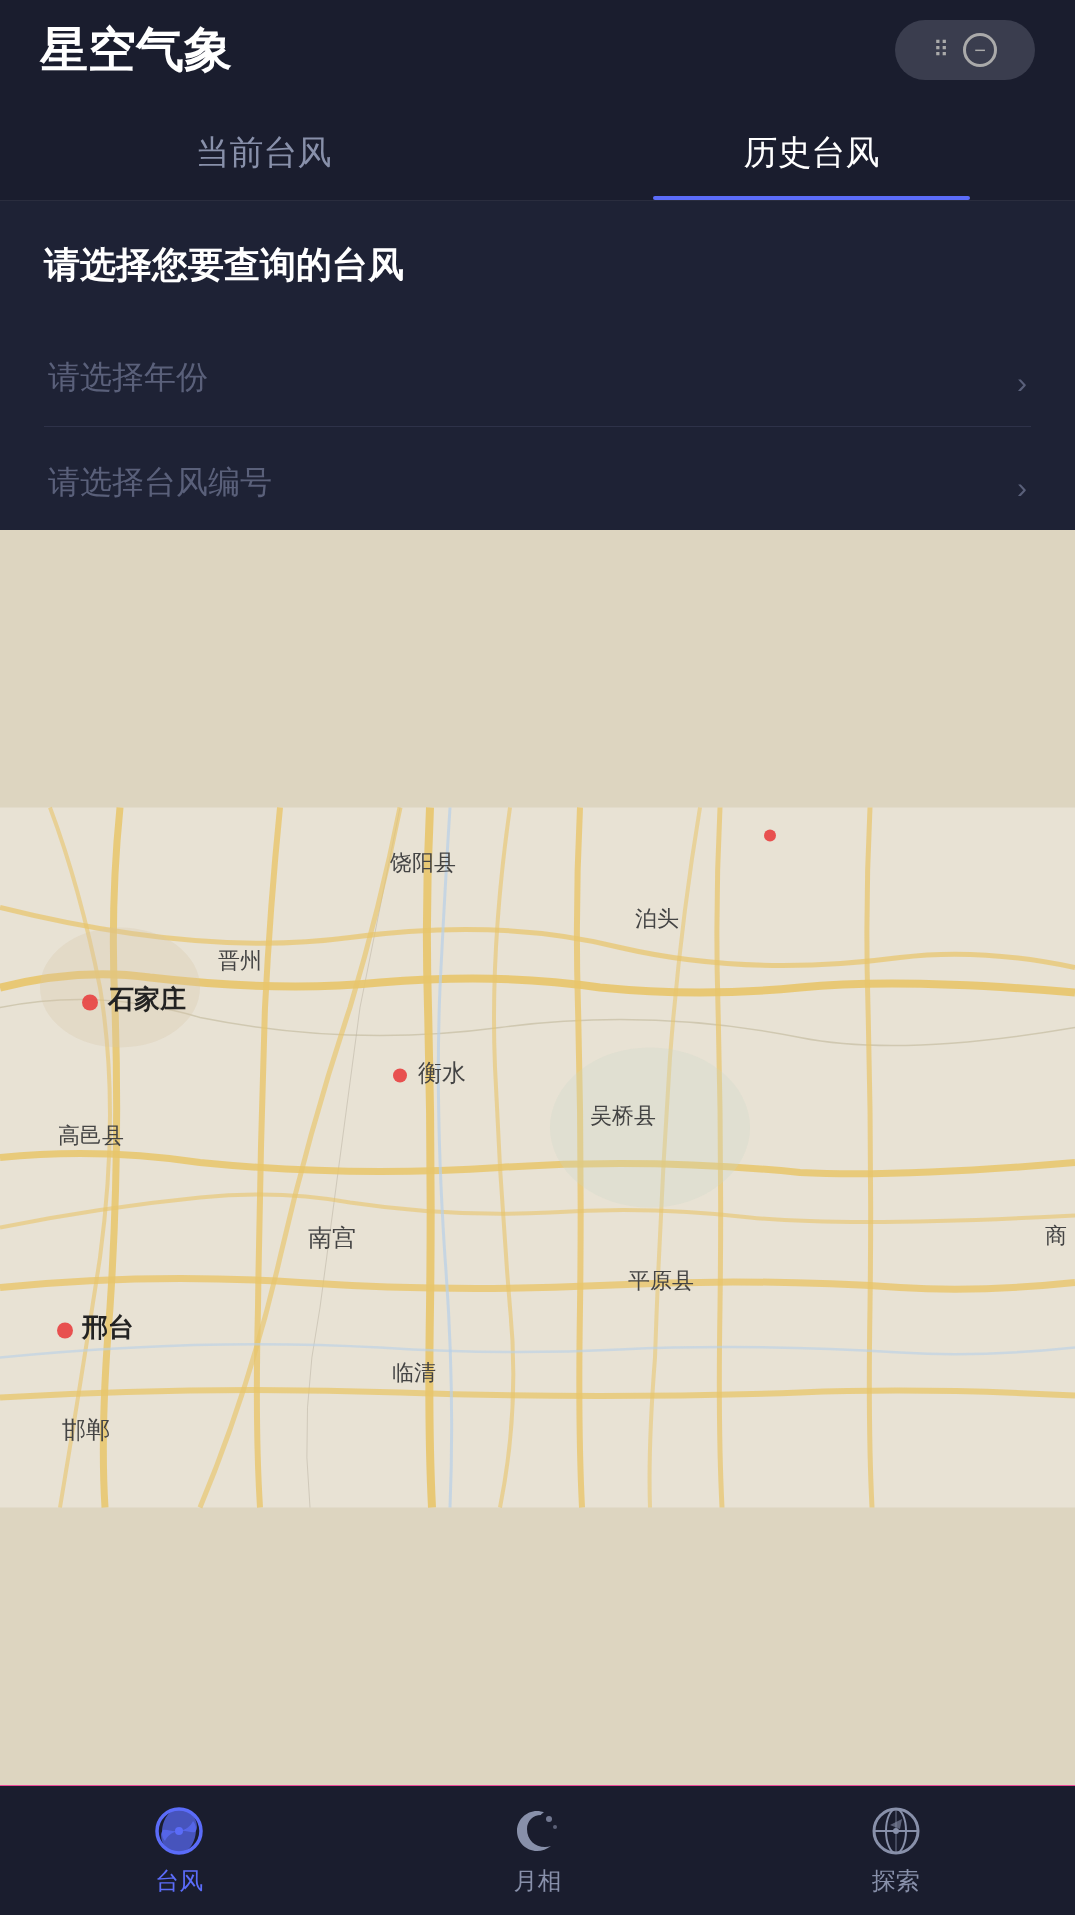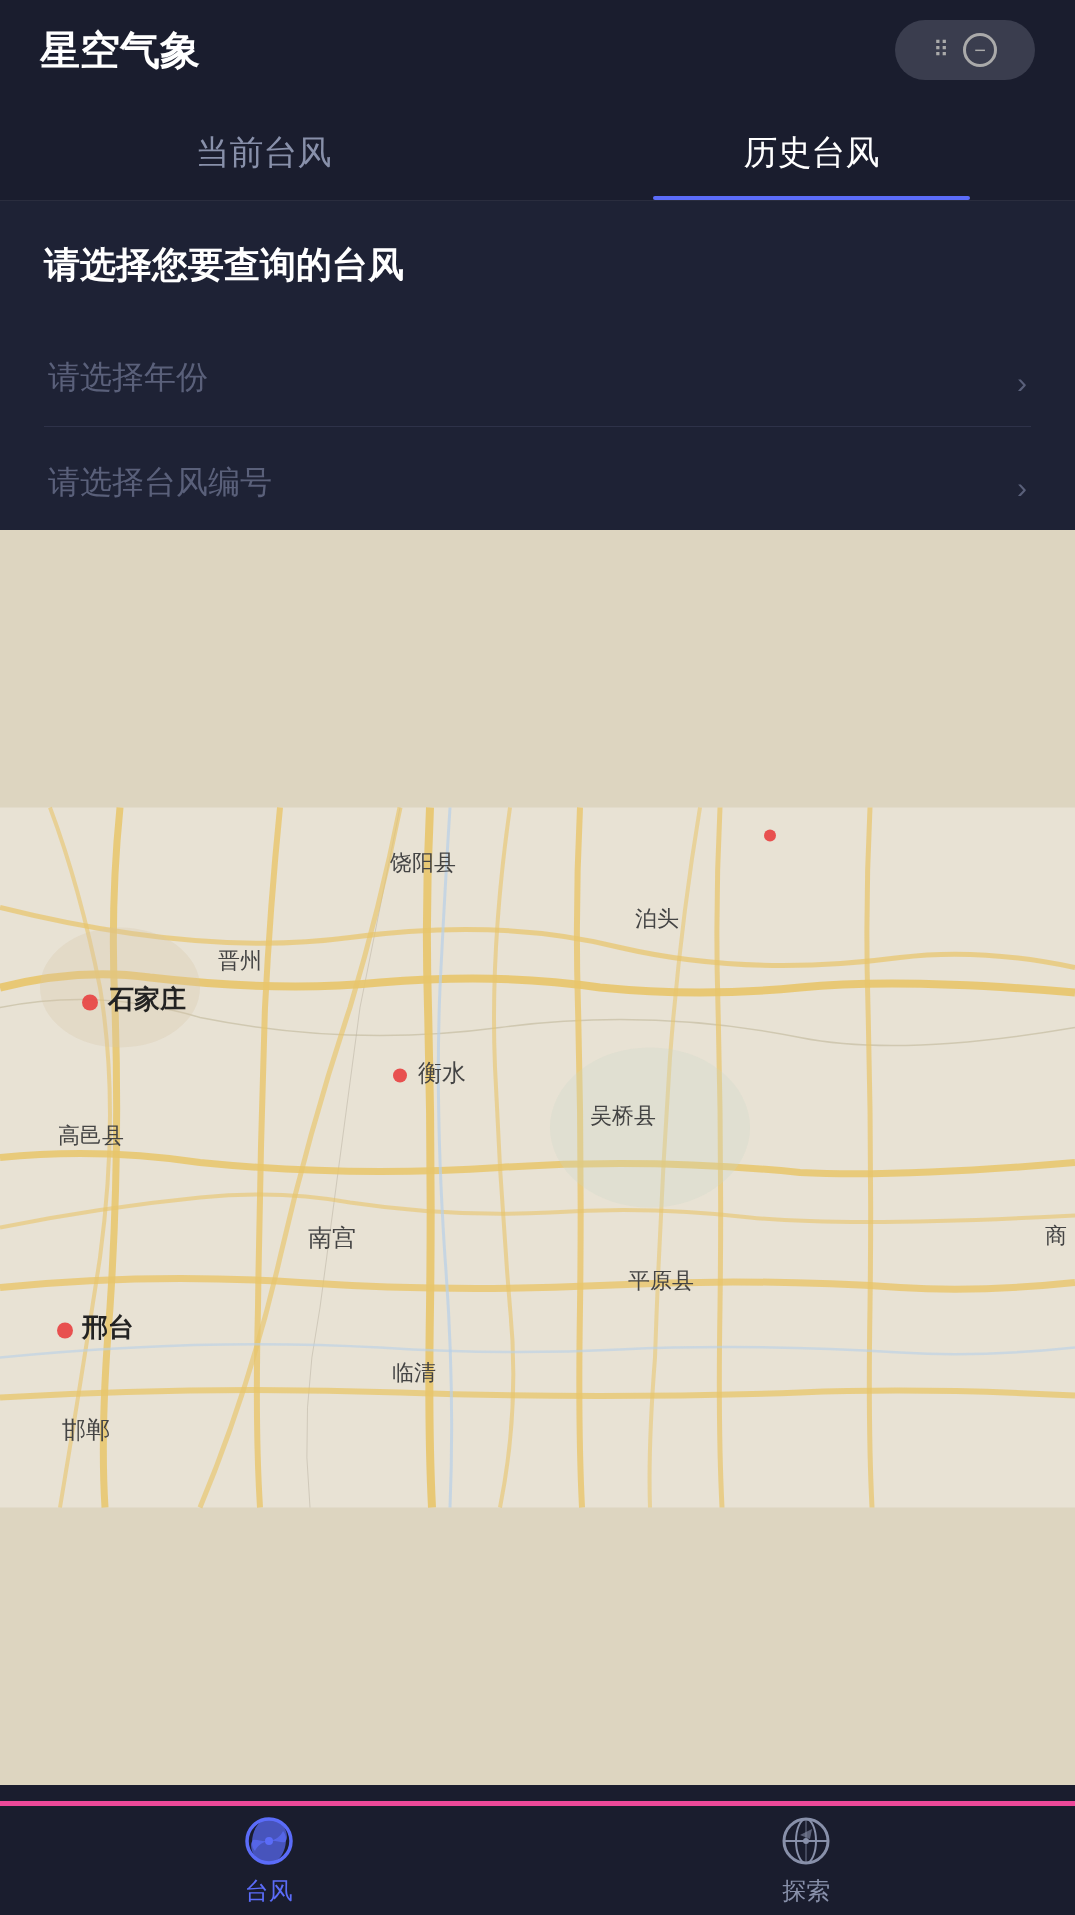--- a/index.html
+++ b/index.html
@@ -17,21 +17,21 @@
     .header {
       background: #1a1d2e;
       display: flex;
       align-items: center;
       justify-content: space-between;
       padding: 0 40px;
       height: 100px;
     }
     .app-title {
       color: #ffffff;
-      font-size: 40px;
+      font-size: 48px;
       font-weight: 600;
     }
     .header-control {
       background: #3a3d4e;
       border-radius: 40px;
       width: 140px;
       height: 60px;
       display: flex;
       align-items: center;
       justify-content: center;
@@ -144,26 +144,26 @@
       font-size: 30px;
       cursor: pointer;
     }
 
     
     .bottom-nav {
       position: absolute;
       bottom: 0;
       left: 0;
       width: 1075px;
-      height: 114px;
+      height: 130px;
       background: #1a1d2e;
       display: flex;
       align-items: center;
       justify-content: space-around;
-      border-top: 5px solid #ec4899;
+      border-top: 1px solid #ec4899;
     }
     .nav-item {
       display: flex;
       flex-direction: column;
       align-items: center;
       gap: 8px;
       cursor: pointer;
       flex: 1;
     }
     .nav-icon {
@@ -292,20 +292,30 @@
       <svg width="52" height="52" viewBox="0 0 52 52">
         <circle cx="26" cy="26" r="22" fill="none" stroke="#5b6cf9" stroke-width="3.5"></circle>
         <circle cx="26" cy="26" r="4" fill="#5b6cf9"></circle>
         <path d="M26,4 C36,4 44,12 44,22 C44,24 43,26 42,27 C38,28 33,25 26,26 C19,27 14,31 12,36 C10,34 9,31 9,28 C9,15 16,4 26,4Z" fill="#5b6cf9" opacity="0.7"></path>
         <path d="M26,48 C16,48 8,40 8,30 C8,28 9,26 10,25 C14,24 19,27 26,26 C33,25 38,21 40,16 C42,18 43,21 43,24 C43,37 36,48 26,48Z" fill="#5b6cf9" opacity="0.7"></path>
       </svg>
     </div>
     <span class="nav-label">台风</span>
   </div>
 
+  <div class="nav-item">
+    <div class="nav-icon">
+      <svg width="52" height="52" viewBox="0 0 52 52">
+        <path d="M30,10 C22,10 16,16 16,24 C16,35 24,42 34,42 C36,42 38,41.5 40,41 C36,44 31,46 26,46 C15,46 6,37 6,26 C6,15 15,6 26,6 C28.5,6 31,6.5 33,7.5 C31.5,8.2 30,9 30,10Z" fill="#8890aa"></path>
+        <circle cx="38" cy="14" r="3" fill="#8890aa" opacity="0.8"></circle>
+        <circle cx="44" cy="22" r="2" fill="#8890aa" opacity="0.6"></circle>
+      </svg>
+    </div>
+    <span class="nav-label">月相</span>
+  </div>
 
   <div class="nav-item">
     <div class="nav-icon">
       <svg width="52" height="52" viewBox="0 0 52 52">
         <circle cx="26" cy="26" r="22" fill="none" stroke="#8890aa" stroke-width="3"></circle>
         <ellipse cx="26" cy="26" rx="10" ry="22" fill="none" stroke="#8890aa" stroke-width="2"></ellipse>
         <line x1="4" y1="26" x2="48" y2="26" stroke="#8890aa" stroke-width="2"></line>
         <circle cx="26" cy="26" r="3" fill="#8890aa"></circle>
         <path d="M20,20 L30,24 L32,14 Z" fill="#8890aa" opacity="0.6"></path>
         <line x1="26" y1="4" x2="26" y2="48" stroke="#8890aa" stroke-width="1.5" opacity="0.5"></line>

